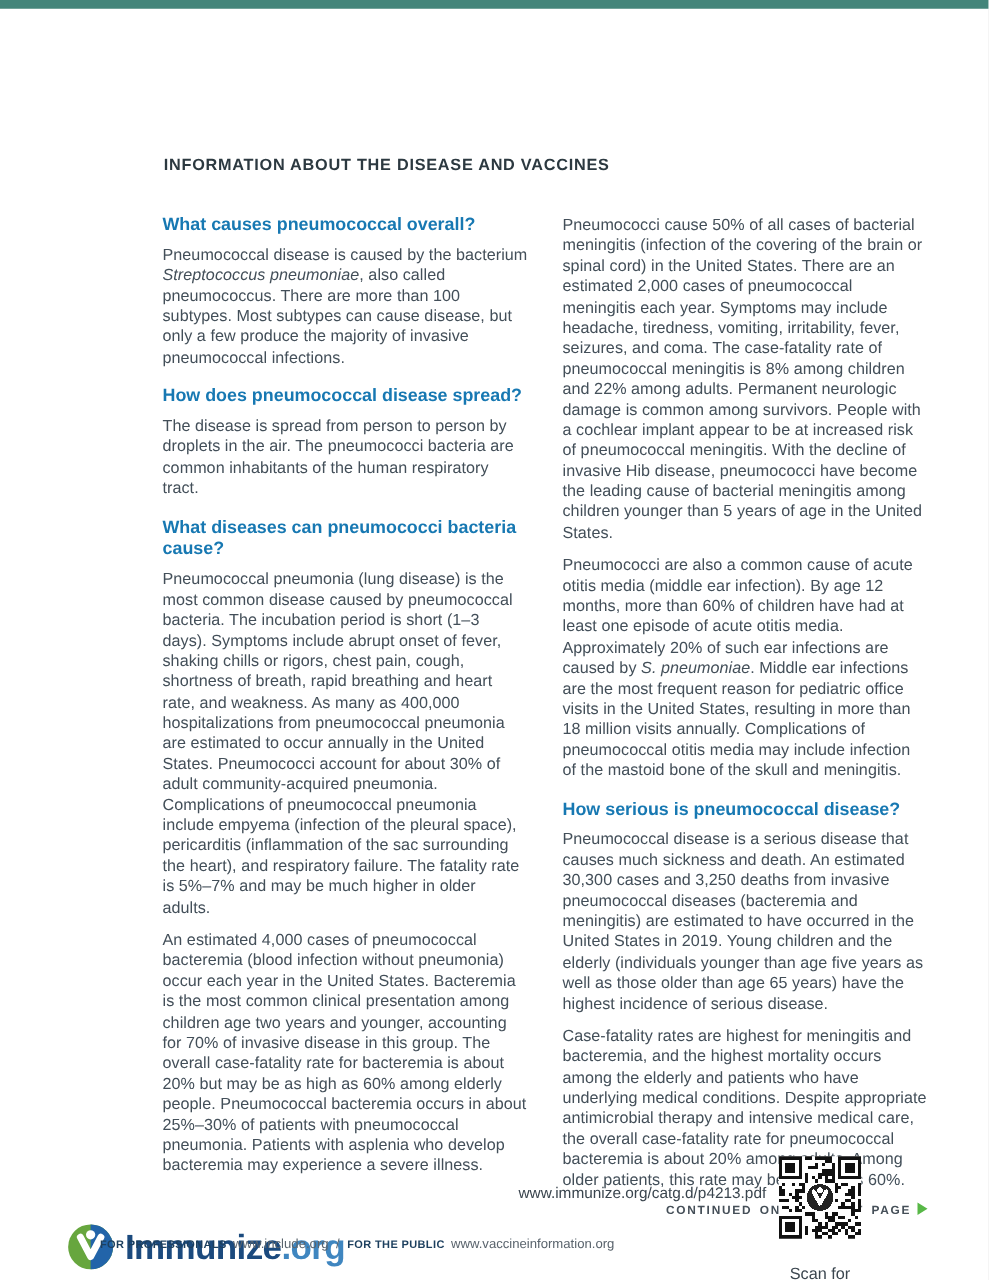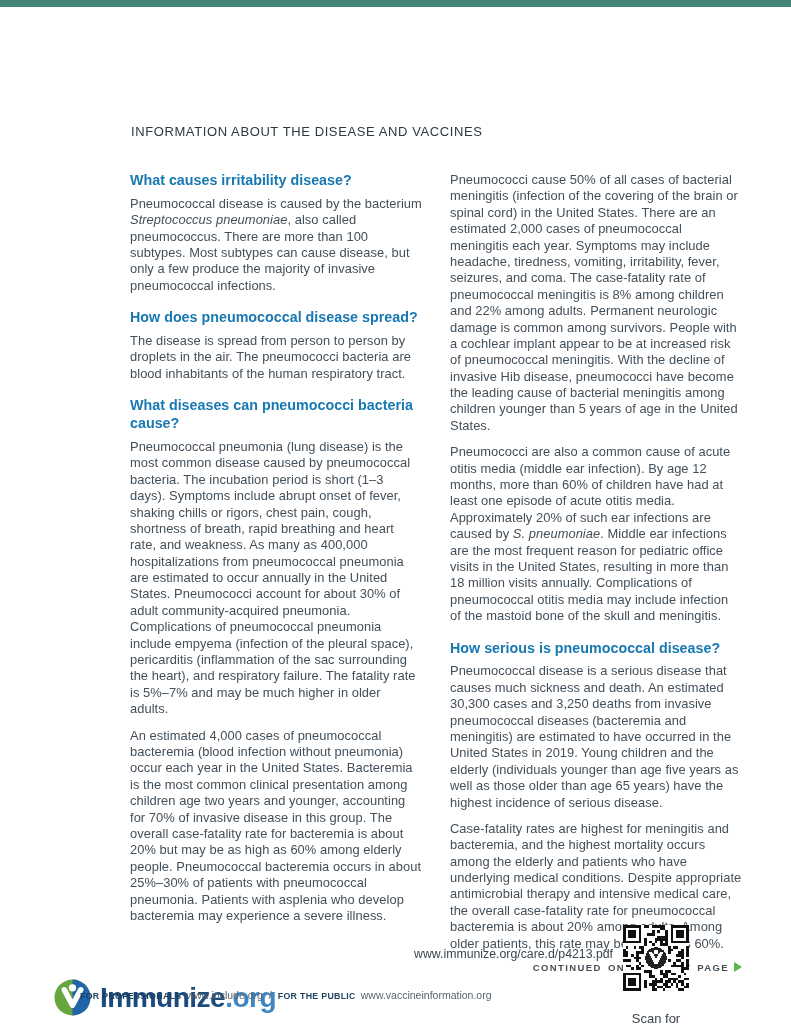--- a/index.html
+++ b/index.html
@@ -29,21 +29,21 @@
   .header-title{position:absolute;left:130px;top:42px;line-height:1.16;}
   .header-title .t1{display:block;font-size:31px;font-weight:bold;color:var(--title-navy);letter-spacing:-0.3px;}
   .header-title .t2{display:block;font-size:31px;font-weight:normal;color:var(--title-blue);letter-spacing:-0.2px;}
   .qa-mark{
     position:absolute;left:536px;top:18px;width:170px;
     font-family:"Liberation Serif", serif;font-size:92px;line-height:1;
     color:var(--qa-green);letter-spacing:-2px;
   }
   .subtitle{
     position:absolute;left:131px;top:124px;
-    font-size:13px;font-weight:normal;color:#2c3940;letter-spacing:0.6px;
+    font-size:13px;font-weight:bold;color:#2c3940;letter-spacing:0.6px;
   }
   
   .col{position:absolute;top:172px;width:292px;color:var(--body-text);}
   .col-left{left:130px;}
   .col-right{left:450px;}
   .q-heading{
     font-size:14.3px;font-weight:bold;color:var(--heading-blue);
     margin:15px 0 6px 0;line-height:1.25;
   }
   .col .q-heading:first-child{margin-top:0;}
@@ -86,24 +86,24 @@
 
 <div class="page">
   <div class="top-bar"></div>
 
 
 
   <div class="subtitle">INFORMATION ABOUT THE DISEASE AND VACCINES</div>
 
   <section class="col col-left">
     <div class="col-blocks" id="col-left-blocks">
-        <h3 class="q-heading">What causes irritability disease?</h3>
+        <h3 class="q-heading">What causes pneumococcal overall?</h3>
         <p class="body-para"><span>Pneumococcal disease is caused by the bacterium </span><em>Streptococcus pneumoniae</em><span>, also called pneumococcus. There are more than 100 subtypes. Most subtypes can cause disease, but only a few produce the majority of invasive pneumococcal infections.</span></p>
         <h3 class="q-heading">How does pneumococcal disease spread?</h3>
-        <p class="body-para"><span>The disease is spread from person to person by droplets in the air. The pneumococci bacteria are blood inhabitants of the human respiratory tract.</span></p>
+        <p class="body-para"><span>The disease is spread from person to person by droplets in the air. The pneumococci bacteria are common inhabitants of the human respiratory tract.</span></p>
         <h3 class="q-heading">What diseases can pneumococci bacteria cause?</h3>
         <p class="body-para"><span>Pneumococcal pneumonia (lung disease) is the most common disease caused by pneumococcal bacteria. The incubation period is short (1–3 days). Symptoms include abrupt onset of fever, shaking chills or rigors, chest pain, cough, shortness of breath, rapid breathing and heart rate, and weakness. As many as 400,000 hospitalizations from pneumococcal pneumonia are estimated to occur annually in the United States. Pneumococci account for about 30% of adult community-acquired pneumonia. Complications of pneumococcal pneumonia include empyema (infection of the pleural space), pericarditis (inflammation of the sac surrounding the heart), and respiratory failure. The fatality rate is 5%–7% and may be much higher in older adults.</span></p>
         <p class="body-para"><span>An estimated 4,000 cases of pneumococcal bacteremia (blood infection without pneumonia) occur each year in the United States. Bacteremia is the most common clinical presentation among children age two years and younger, accounting for 70% of invasive disease in this group. The overall case-fatality rate for bacteremia is about 20% but may be as high as 60% among elderly people. Pneumococcal bacteremia occurs in about 25%–30% of patients with pneumococcal pneumonia. Patients with asplenia who develop bacteremia may experience a severe illness.</span></p>
       </div>
   </section>
 
   <section class="col col-right">
     <div class="col-blocks" id="col-right-blocks">
         <p class="body-para"><span>Pneumococci cause 50% of all cases of bacterial meningitis (infection of the covering of the brain or spinal cord) in the United States. There are an estimated 2,000 cases of pneumococcal meningitis each year. Symptoms may include headache, tiredness, vomiting, irritability, fever, seizures, and coma. The case-fatality rate of pneumococcal meningitis is 8% among children and 22% among adults. Permanent neurologic damage is common among survivors. People with a cochlear implant appear to be at increased risk of pneumococcal meningitis. With the decline of invasive Hib disease, pneumococci have become the leading cause of bacterial meningitis among children younger than 5 years of age in the United States.</span></p>
         <p class="body-para"><span>Pneumococci are also a common cause of acute otitis media (middle ear infection). By age 12 months, more than 60% of children have had at least one episode of acute otitis media. Approximately 20% of such ear infections are caused by </span><em>S. pneumoniae</em><span>. Middle ear infections are the most frequent reason for pediatric office visits in the United States, resulting in more than 18 million visits annually. Complications of pneumococcal otitis media may include infection of the mastoid bone of the skull and meningitis.</span></p>
@@ -126,21 +126,21 @@
         </svg>
       </span>
     <span class="logo-word"><span class="w1">Immunize</span><span class="w2">.org</span></span>
   </div>
 
   <div class="footer-links">
     <span class="lbl">FOR PROFESSIONALS</span><span>www.include.org</span><span class="sep">/</span><span class="lbl">FOR THE PUBLIC</span><span>www.vaccineinformation.org</span>
   </div>
 
   <div class="footer-right">
-    <div>www.immunize.org/care.d/p4213.pdf</div>
+    <div>www.immunize.org/catg.d/p4213.pdf</div>
   </div>
 
   <div class="qr-wrap">
     <span id="qr-svg-slot"><svg viewBox="0 0 25 25" shape-rendering="crispEdges" fill="#111">
           <rect x="8" y="0" width="1" height="1"></rect>
           <rect x="9" y="0" width="1" height="1"></rect>
           <rect x="11" y="0" width="1" height="1"></rect>
           <rect x="12" y="0" width="1" height="1"></rect>
           <rect x="13" y="0" width="1" height="1"></rect>
           <rect x="14" y="0" width="1" height="1"></rect>

